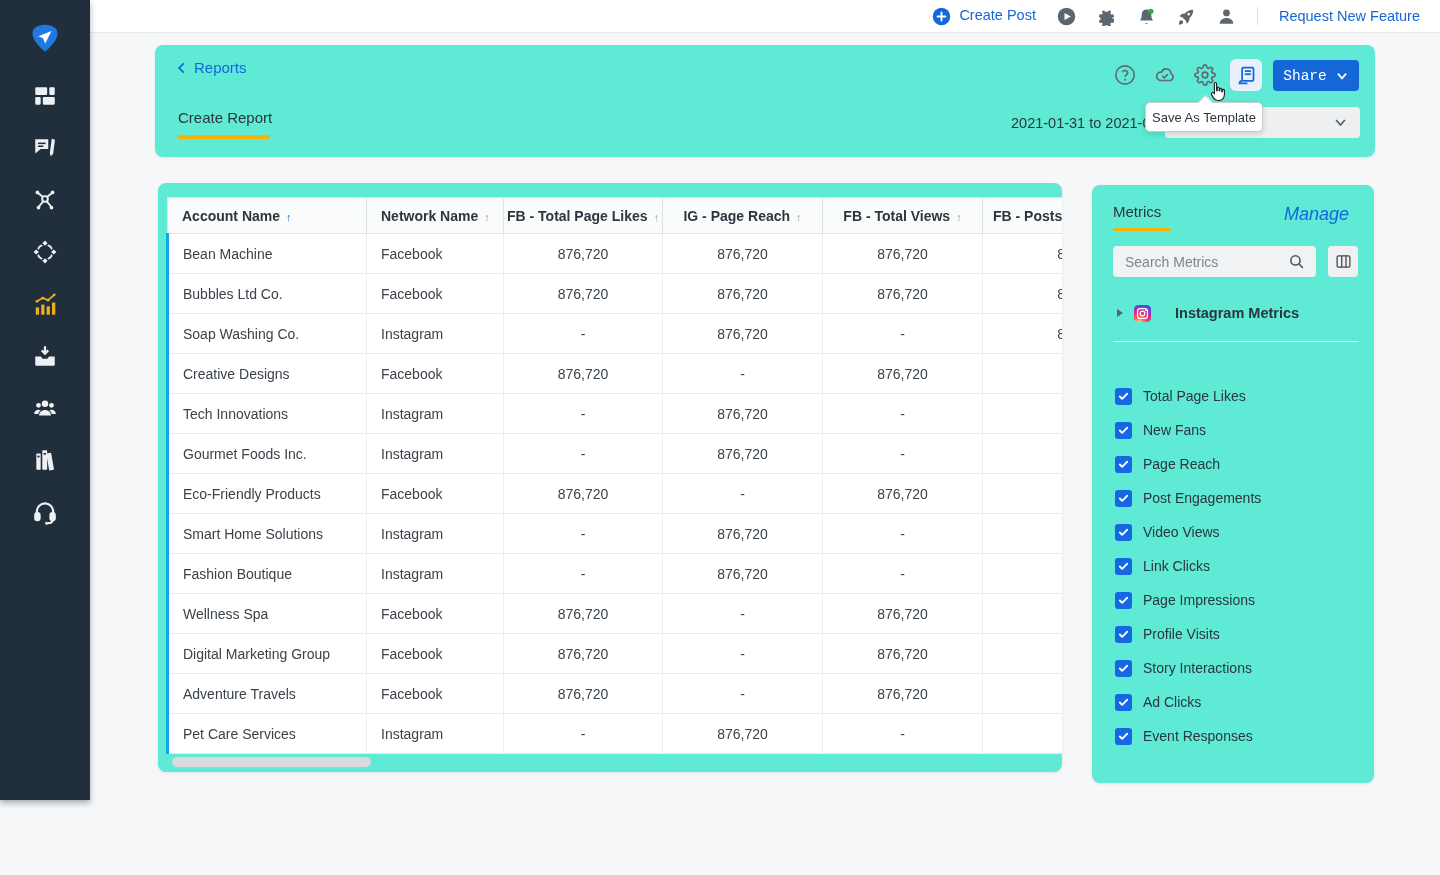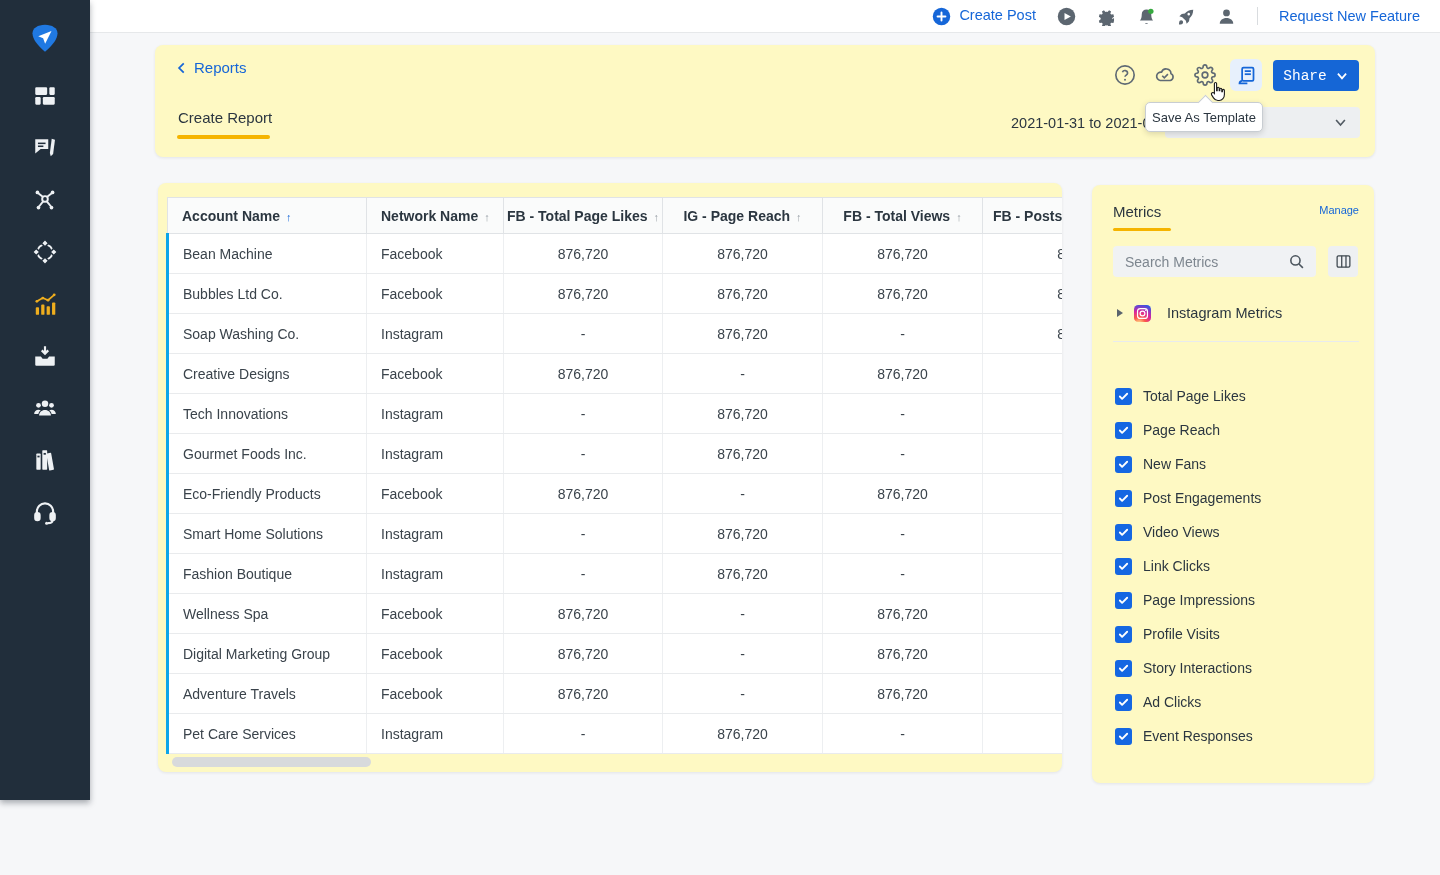--- a/index.html
+++ b/index.html
@@ -26,21 +26,21 @@
     position:absolute; left:90px; top:0; width:1350px; height:33px;
     background:#fff; border-bottom:1px solid #e6e8ea;
     display:flex; align-items:center; justify-content:flex-end;
     gap:21px; padding-right:20px; z-index:20;
   }
   .topbar .tb-icon { width:19px; height:19px; color:#5c6670; display:block; cursor:pointer; }
   .create-post { display:flex; align-items:flex-start; gap:8px; cursor:pointer; }
   .create-post .label, .request-link { color:#1566d8; font-size:14.5px; cursor:pointer; }
   .tb-divider { width:1px; height:18px; background:#d9dcdf; }
   
-  .card { position:absolute; background:#fef9c3; border-radius:8px; box-shadow:0 1px 3px rgba(30,40,50,.09); }
+  .card { position:absolute; background:#5eead4; border-radius:8px; box-shadow:0 1px 3px rgba(30,40,50,.09); }
   .header-card { left:155px; top:45px; width:1220px; height:112px; }
   .table-card  { left:158px; top:183px; width:904px; height:589px; padding:14px 8px 0 8px; overflow:hidden; }
   .metrics-card{ left:1092px; top:185px; width:282px; height:598px; }
   
   .back-link { position:absolute; left:20px; top:14px; display:flex; align-items:center; gap:5px;
                color:#1566d8; font-size:15px; cursor:pointer; }
   .back-link svg { width:14px; height:14px; }
   .tab-create { position:absolute; left:23px; top:64px; font-size:15px; color:#2b3640; cursor:pointer; }
   .tab-underline { position:absolute; left:22px; top:90px; width:93px; height:4px; background:#f5b400; border-radius:2px; }
   .hdr-icon { position:absolute; width:22px; height:22px; color:#5f6a74; cursor:pointer; top:19px; }
@@ -74,33 +74,33 @@
   table.report td:first-child { border-left:3px solid #0ea5e9; }
   .al { text-align:left; padding-left:14px; }
   .ac { text-align:center; }
   .sort-arrow { font-size:11px; color:#9aa1a8; margin-left:6px; }
   .sort-arrow.active { color:#1566d8; }
   .hscroll-thumb { position:absolute; left:14px; top:574px; width:199px; height:10px; background:#d8dadc;
                    border-radius:5px; cursor:grab; }
   
   .m-title { position:absolute; left:21px; top:18px; font-size:15px; color:#2b3640; cursor:pointer; }
   .m-underline { position:absolute; left:21px; top:43px; width:58px; height:3px; background:#f5b400; border-radius:2px; }
-  .m-manage { position:absolute; right:15px; top:19px; font-size:11px; color:#1566d8; cursor:pointer; }
+  .m-manage { position:absolute; right:25px; top:19px; font-size:18px; color:#1566d8; cursor:pointer;font-style:italic; }
   .m-search { position:absolute; left:21px; top:61px; width:203px; height:31px; background:#f0f2f4; border:none;
               border-radius:4px; font-family:inherit; font-size:14px; color:#2b3640; padding:0 34px 0 12px; }
   .m-search::placeholder { color:#7d868f; }
   .m-search-icon { position:absolute; left:196px; top:68px; width:17px; height:17px; color:#4a545c; cursor:pointer; }
   .m-colbtn { position:absolute; left:236px; top:61px; width:30px; height:31px; background:#eef0f2; border-radius:4px;
               display:flex; align-items:center; justify-content:center; cursor:pointer; }
   .m-colbtn svg { width:17px; height:17px; color:#3f4850; }
   .m-group { position:absolute; left:0; width:100%; height:30px; display:flex; align-items:center; cursor:pointer; }
   .m-group .caret { margin-left:25px; width:0; height:0; border-left:6px solid #5a646d;
                     border-top:4.5px solid transparent; border-bottom:4.5px solid transparent; }
   .m-group .g-icon { margin-left:11px; width:17px; height:17px; }
-  .m-group .g-label { margin-left:16px; font-size:14.5px; font-weight:400; color:#2b3640; }
+  .m-group .g-label { margin-left:24px; font-size:14.5px; font-weight:700; color:#2b3640; }
   .m-divider { position:absolute; left:21px; top:156px; width:246px; height:1px; background:#e8ebee; }
   .m-checklist { position:absolute; left:0; top:203px; width:100%; }
   .check-row { height:34px; display:flex; align-items:flex-start; }
   .checkbox { margin-left:23px; width:17px; height:17px; background:#1567e2; border-radius:3px;
               display:flex; align-items:center; justify-content:center; cursor:pointer; flex:none; }
   .checkbox svg { width:11px; height:11px; }
   .check-label { margin-left:11px; font-size:14px; color:#2b3640; }
 </style>
 </head>
 <body>
@@ -461,29 +461,29 @@
           </svg>
         </div>
         <span class="check-label">Total Page Likes</span>
       </div>
       <div class="check-row">
         <div class="checkbox">
           <svg viewBox="0 0 24 24">
             <polyline points="20 6 9 17 4 12" fill="none" stroke="#fff" stroke-width="4" stroke-linecap="round" stroke-linejoin="round"></polyline>
           </svg>
         </div>
+        <span class="check-label">New Fans</span>
+      </div>
+      <div class="check-row">
+        <div class="checkbox">
+          <svg viewBox="0 0 24 24">
+            <polyline points="20 6 9 17 4 12" fill="none" stroke="#fff" stroke-width="4" stroke-linecap="round" stroke-linejoin="round"></polyline>
+          </svg>
+        </div>
         <span class="check-label">Page Reach</span>
-      </div>
-      <div class="check-row">
-        <div class="checkbox">
-          <svg viewBox="0 0 24 24">
-            <polyline points="20 6 9 17 4 12" fill="none" stroke="#fff" stroke-width="4" stroke-linecap="round" stroke-linejoin="round"></polyline>
-          </svg>
-        </div>
-        <span class="check-label">New Fans</span>
       </div>
       <div class="check-row">
         <div class="checkbox">
           <svg viewBox="0 0 24 24">
             <polyline points="20 6 9 17 4 12" fill="none" stroke="#fff" stroke-width="4" stroke-linecap="round" stroke-linejoin="round"></polyline>
           </svg>
         </div>
         <span class="check-label">Post Engagements</span>
       </div>
       <div class="check-row">

